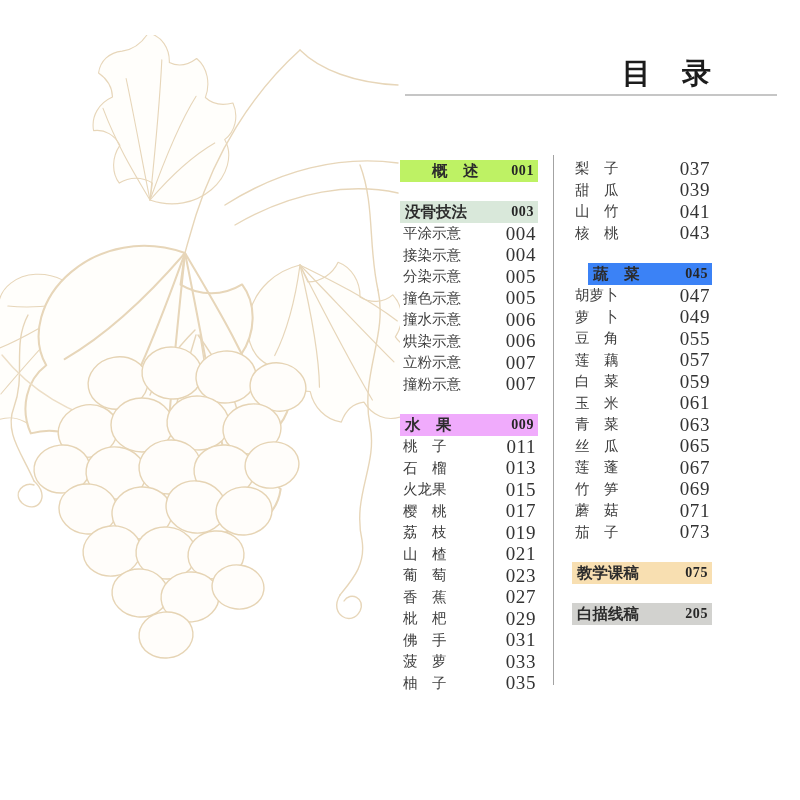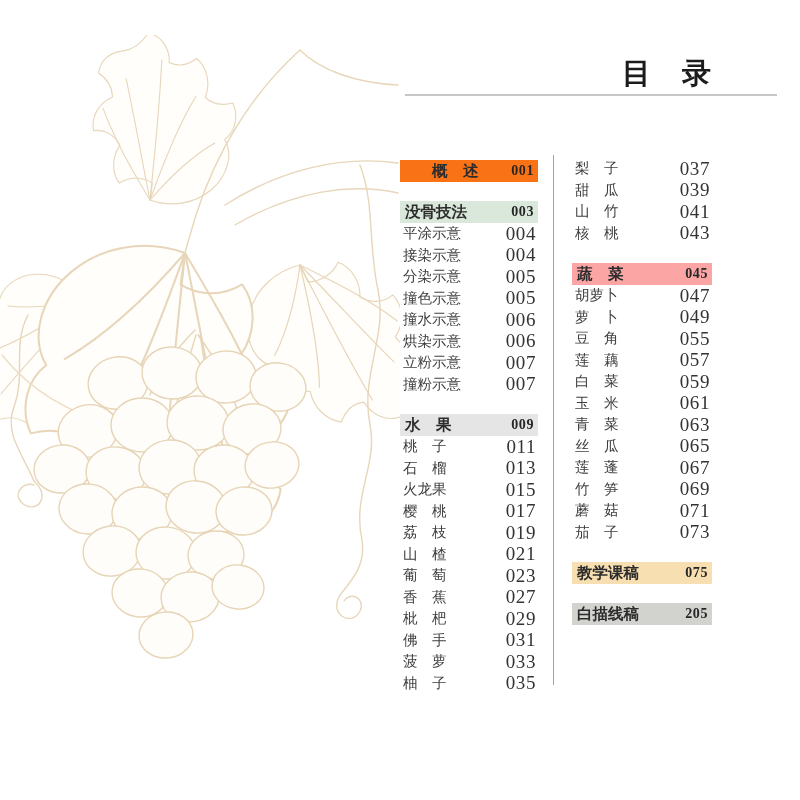--- a/index.html
+++ b/index.html
@@ -101,21 +101,21 @@
       <ellipse cx="166" cy="600" rx="27" ry="23" transform="rotate(-6 166 600)"></ellipse>
     </g>
   </svg>
 
   <h1 class="title">目　录</h1>
   <div class="rule"></div>
 
   <div class="divider"></div>
 
   <div class="col col-left">
-      <div class="row section" style="background: #f97316; padding-left: 32px;">
+      <div class="row section" style="background: #bef264; padding-left: 32px;">
       <span class="lbl">概　述</span>
       <span class="pg">001</span>
     </div>
       <div class="row section" style="background: rgb(217, 232, 218);">
       <span class="lbl">没骨技法</span>
       <span class="pg">003</span>
     </div>
       <div class="row item">
       <span class="lbl">平涂示意</span>
       <span class="pg">004</span>
@@ -141,21 +141,21 @@
       <span class="pg">006</span>
     </div>
       <div class="row item">
       <span class="lbl">立粉示意</span>
       <span class="pg">007</span>
     </div>
       <div class="row item">
       <span class="lbl">撞粉示意</span>
       <span class="pg">007</span>
     </div>
-      <div class="row section" style="background: #e5e5e5;">
+      <div class="row section" style="background: #f0abfc;">
       <span class="lbl">水　果</span>
       <span class="pg">009</span>
     </div>
       <div class="row item">
       <span class="lbl">桃　子</span>
       <span class="pg">011</span>
     </div>
       <div class="row item">
       <span class="lbl">石　榴</span>
       <span class="pg">013</span>
@@ -211,21 +211,21 @@
       <span class="pg">039</span>
     </div>
       <div class="row item">
       <span class="lbl">山　竹</span>
       <span class="pg">041</span>
     </div>
       <div class="row item">
       <span class="lbl">核　桃</span>
       <span class="pg">043</span>
     </div>
-      <div class="row section" style="background: #fca5a5;">
+      <div class="row section" style="background: #3b82f6; margin-left: 16px;">
       <span class="lbl">蔬　菜</span>
       <span class="pg">045</span>
     </div>
       <div class="row item">
       <span class="lbl">胡萝卜</span>
       <span class="pg">047</span>
     </div>
       <div class="row item">
       <span class="lbl">萝　卜</span>
       <span class="pg">049</span>

